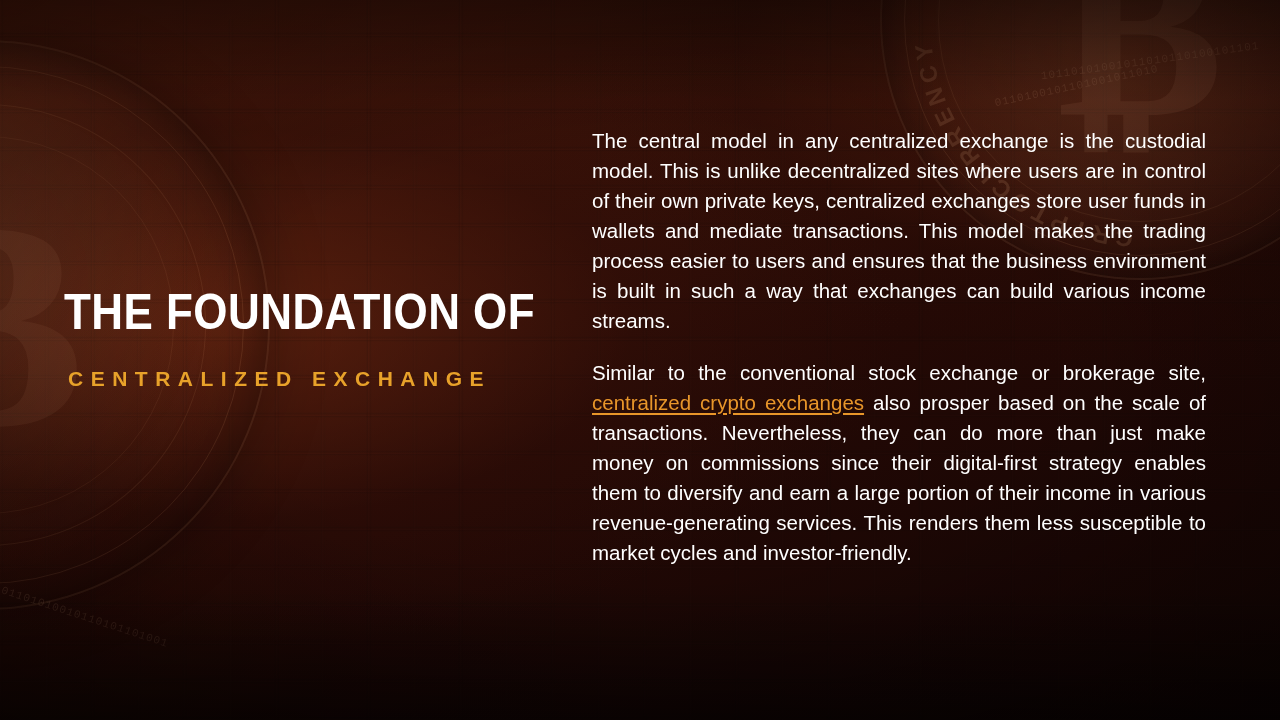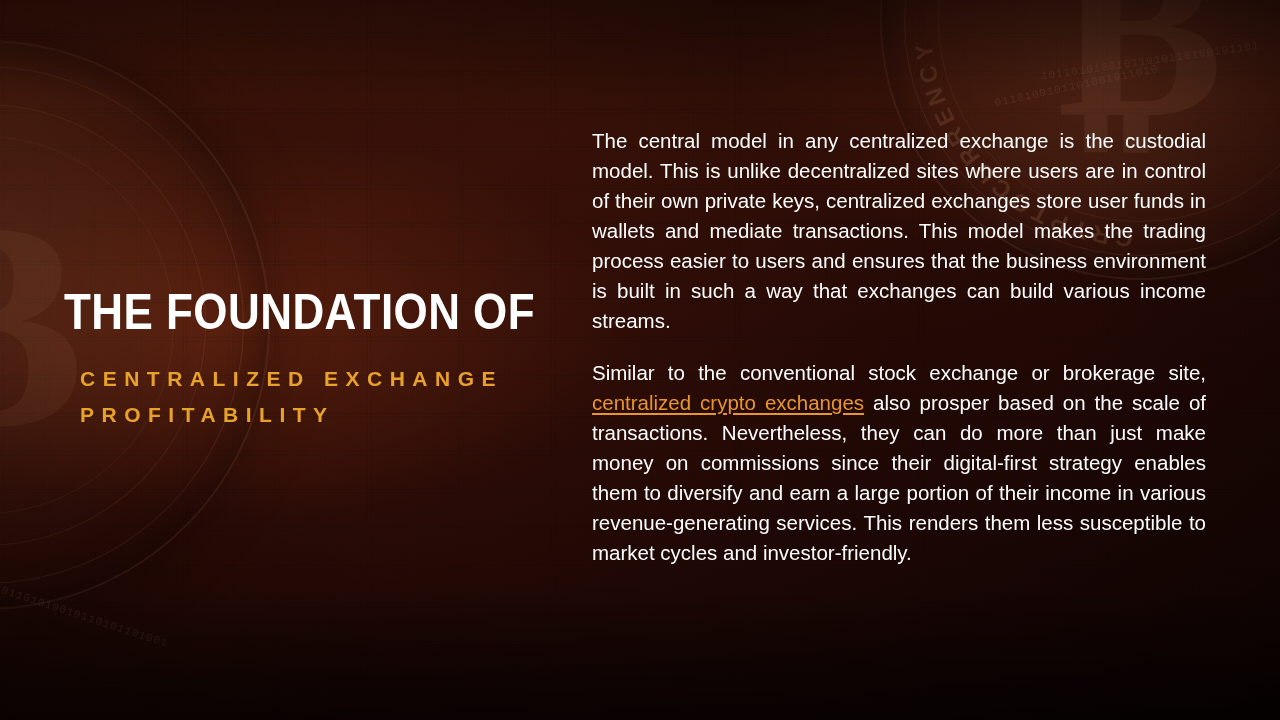--- a/index.html
+++ b/index.html
@@ -228,21 +228,21 @@
     transform-origin: left center;
     white-space: nowrap;
   }
   .title-sub {
     font-family: "Liberation Sans", sans-serif;
     font-size: 21px;
     font-weight: bold;
     color: #e8a22a;
     letter-spacing: 7.5px;
     line-height: 1.75;
-    margin: 16px;
+    margin: 4px;
   }
 
   
   .body-block {
     position: absolute;
     left: 592px;
     top: 126px;
     width: 618px;
     z-index: 5;
   }
@@ -306,21 +306,20 @@
   <div class="binary bin-a">10110101001011010110100101101</div>
   <div class="binary bin-b">0110100101101001011010</div>
   <div class="binary bin-c">101101010010110101101001</div>
 
   <div class="vignette"></div>
 
   <div class="title-block">
     <h1 class="title-main">THE FOUNDATION OF</h1>
     <div class="title-sub">
       <div>CENTRALIZED EXCHANGE</div>
-      <div>PROFITABILITY</div>
     </div>
   </div>
 
   <div class="body-block">
     <p class="para">The central model in any centralized exchange is the custodial model. This is unlike decentralized sites where users are in control of their own private keys, centralized exchanges store user funds in wallets and mediate transactions. This model makes the trading process easier to users and ensures that the business environment is built in such a way that exchanges can build various income streams.</p>
     <p class="para"><span>Similar to the conventional stock exchange or brokerage site, </span><a class="inline-link" href="#">centralized crypto exchanges</a><span> also prosper based on the scale of transactions. Nevertheless, they can do more than just make money on commissions since their digital-first strategy enables them to diversify and earn a large portion of their income in various revenue-generating services. This renders them less susceptible to market cycles and investor-friendly.</span></p>
   </div>
 
 </div>
 

